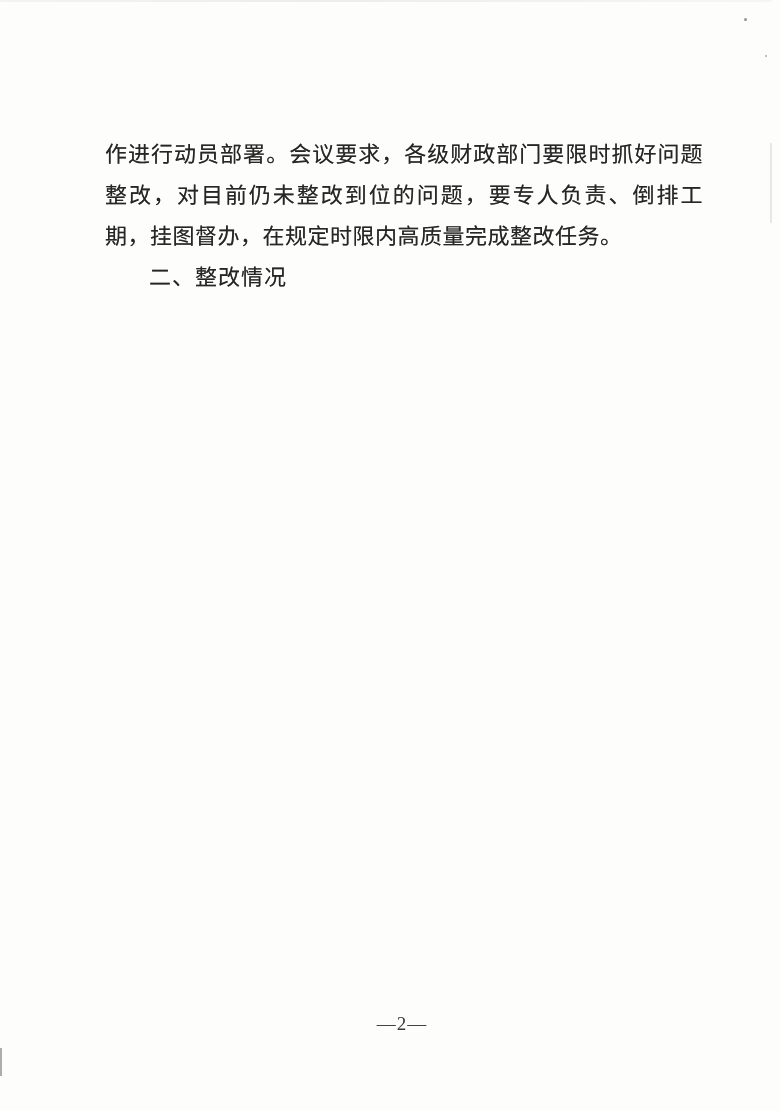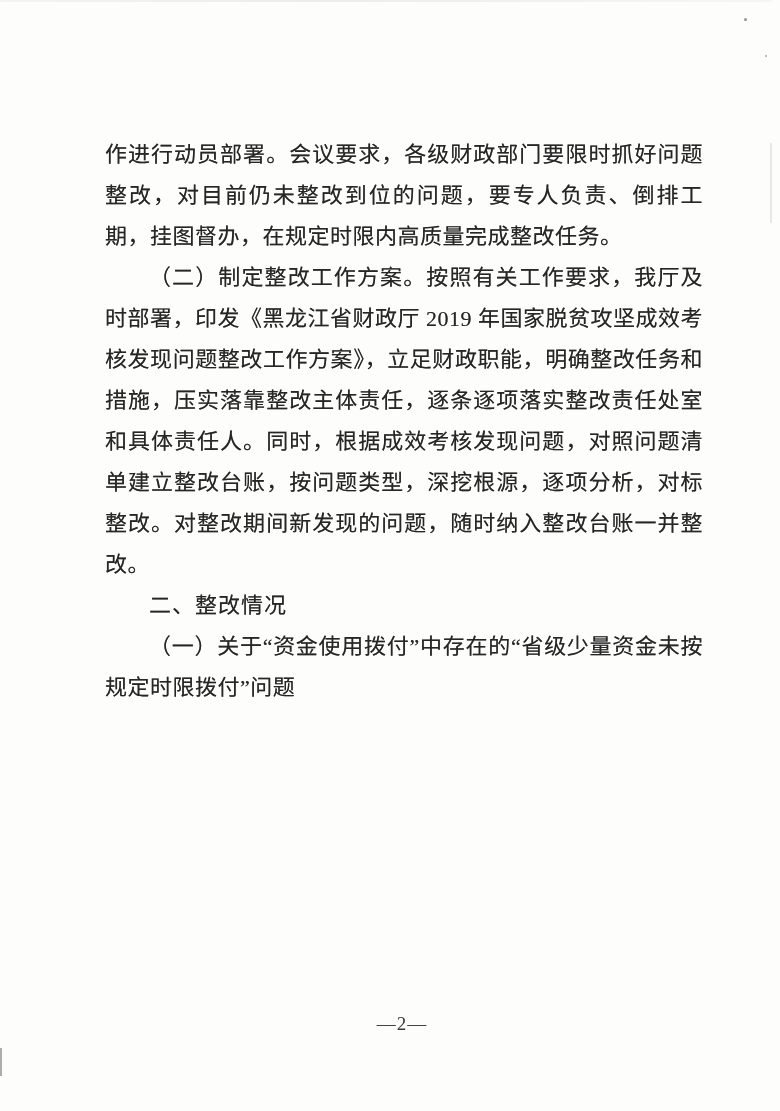--- a/index.html
+++ b/index.html
@@ -107,25 +107,23 @@
   <div class="scan-edge-top"></div>
   <div class="speck speck-1"></div>
   <div class="speck speck-2"></div>
   <div class="scan-edge-right"></div>
   <div class="scan-edge-left-bottom"></div>
 
   <div class="content">
 
     <p>作进行动员部署。会议要求，各级财政部门要限时抓好问题整改，对目前仍未整改到位的问题，要专人负责、倒排工期，挂图督办，在规定时限内高质量完成整改任务。</p>
 
-    <p class="para-indent">（二）制定整改工作方案。按照有关工作要求，我厅及时部署，印发《黑龙江省财政厅 2019 年国家脱贫攻坚成效考核发现问题整改工作方案》，立足财政职能，明确整改任务和措施，压实落靠整改主体责任，逐条逐项落实整改责任处室和具体责任人。同时，根据成效考核发现问题，对照问题清单建立整改台账，按问题类型，深挖根源，逐项分析，对标整改。对整改期间新发现的问题，随时纳入整改台账一并整改。</p>
 
 
     <h2 class="heading-section">二、整改情况</h2>
 
-    <h3 class="heading-sub">（一）关于“资金使用拨付”中存在的“省级少量资金未按规定时限拨付”问题</h3>
 
 
   </div>
 
   <div class="page-number">—2—</div>
 
 </div>
 
 </body></html>

